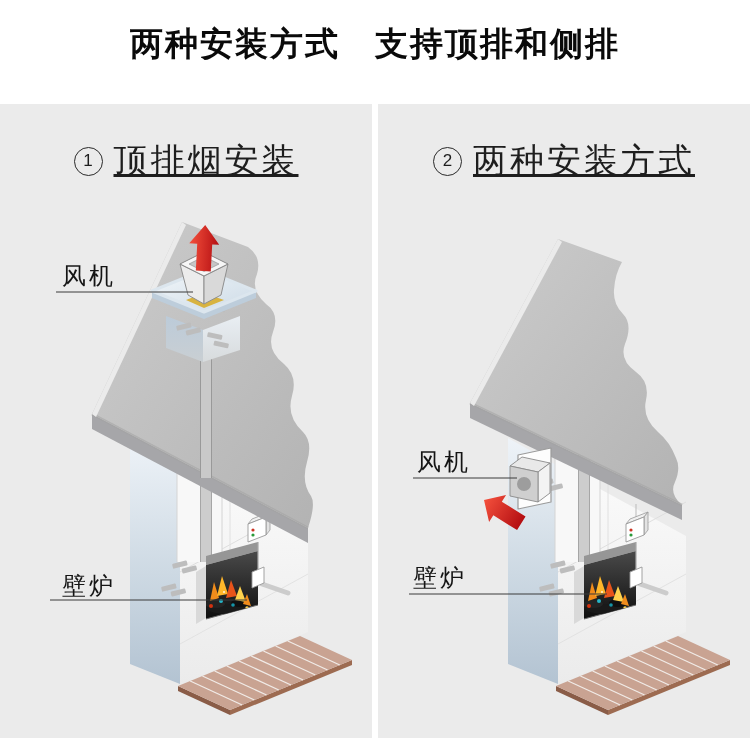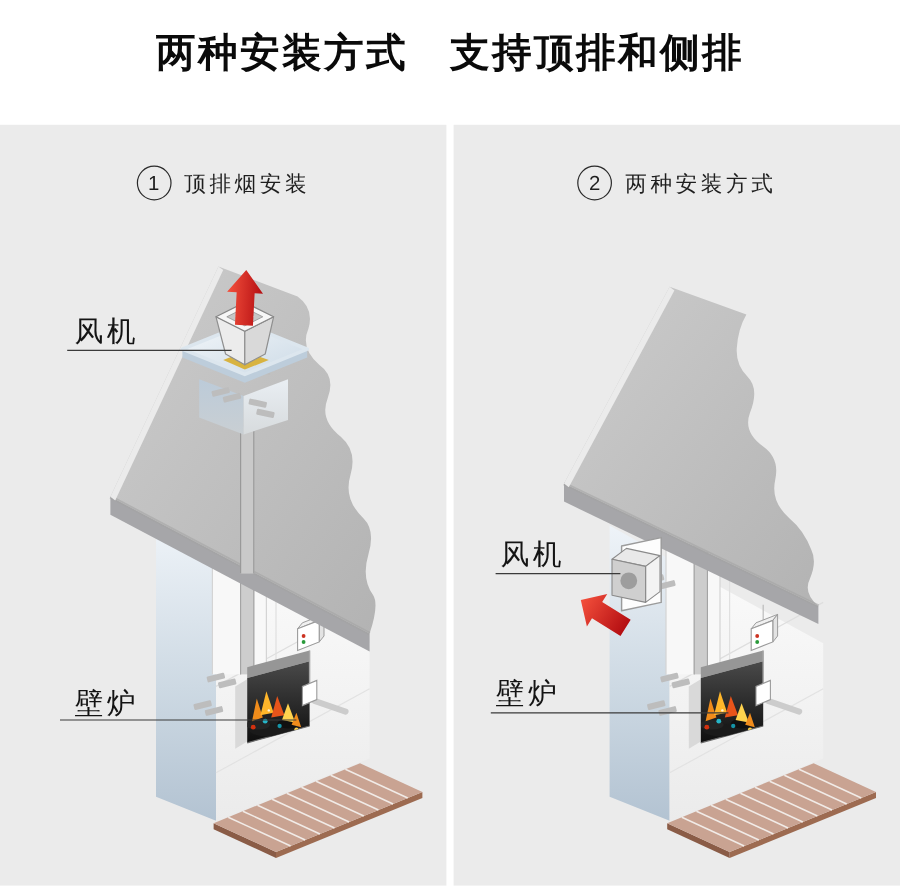--- a/index.html
+++ b/index.html
@@ -6,21 +6,21 @@
   #screen{position:relative;width:750px;height:744px;background:#ffffff;overflow:hidden;}
   .main-title{position:absolute;top:22px;left:0;width:750px;text-align:center;
     font-size:33px;font-weight:700;letter-spacing:2px;color:#0a0a0a;white-space:pre;}
   .panel{position:absolute;top:104px;width:372px;height:634px;background:#ebebeb;}
   #panel-left{left:0;}
   #panel-right{left:378px;}
   .panel-heading{position:absolute;top:34px;left:0;width:100%;display:flex;align-items:center;
     justify-content:center;gap:11px;color:#1e1e1e;}
   .num-circle{width:29px;height:29px;border:1.6px solid #2a2a2a;border-radius:50%;
     display:flex;align-items:center;justify-content:center;font-size:17px;box-sizing:border-box;}
-  .heading-text{font-size:18px;letter-spacing:3px;}
+  .heading-text{font-size:34px;letter-spacing:3px;text-decoration:underline;}
   svg.illu{position:absolute;left:0;top:0;}
   svg text.part-label{font-family:"Liberation Sans",sans-serif;font-size:24px;letter-spacing:3px;fill:#141414;}
 </style>
 </head>
 <body>
 
 <div id="screen">
 
   <div class="main-title">两种安装方式　支持顶排和侧排</div>
 

